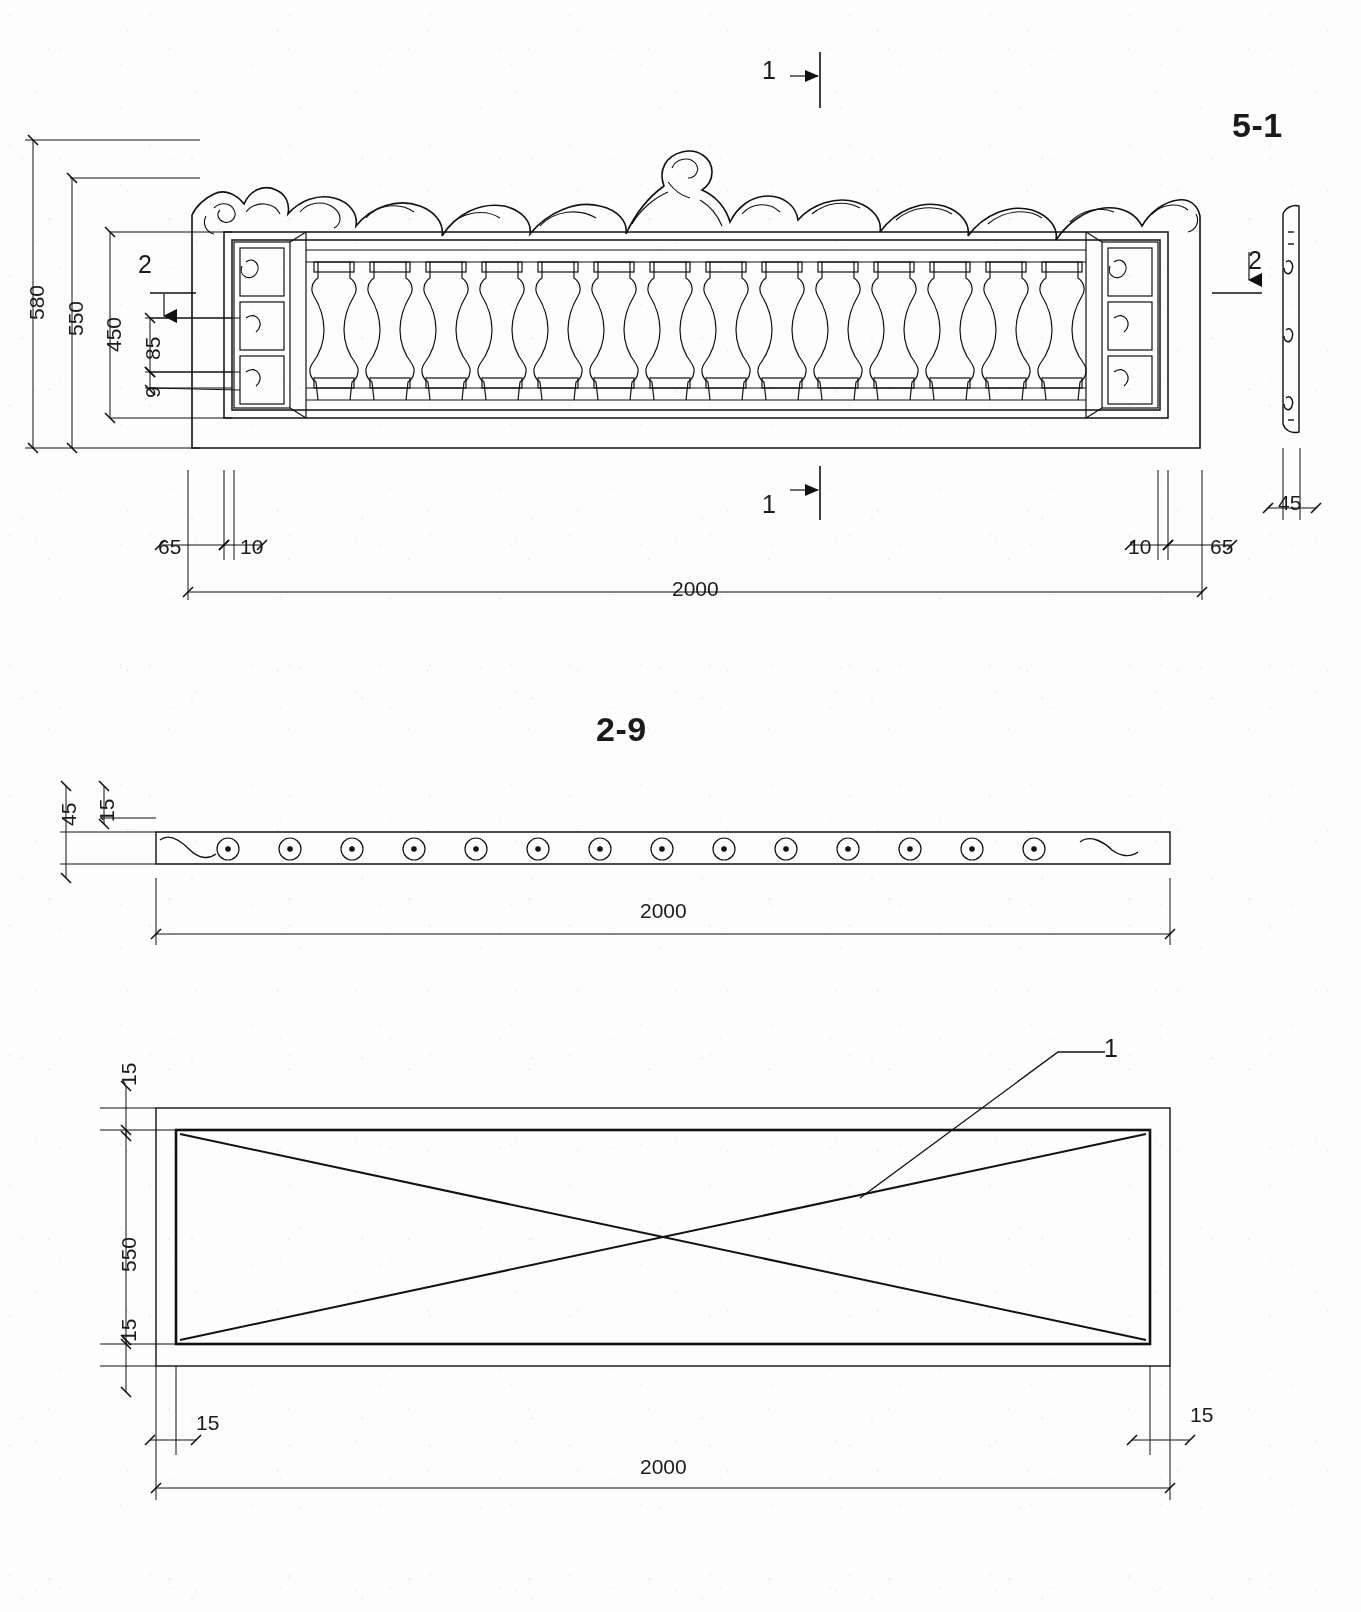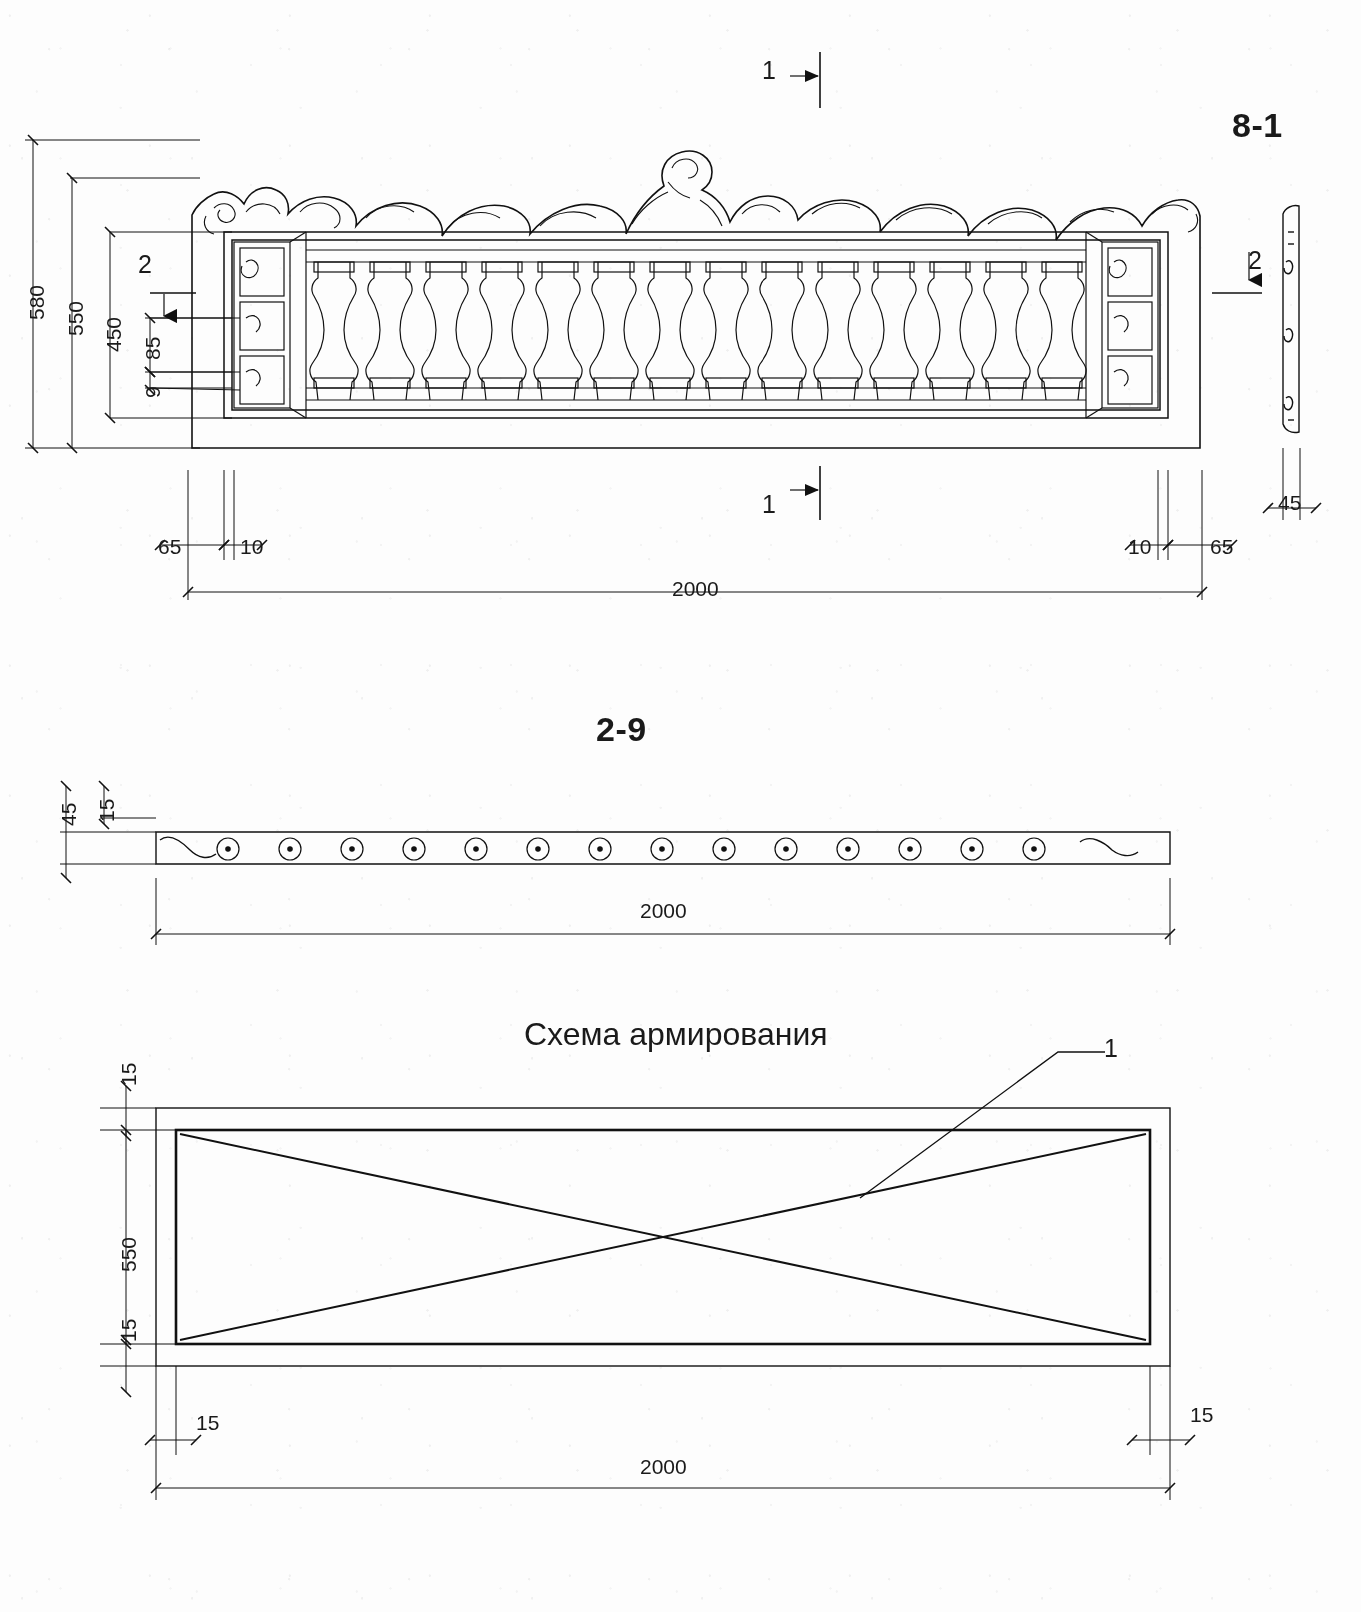--- a/index.html
+++ b/index.html
@@ -405,23 +405,22 @@
       </g>
 
     </g>
   </svg>
 
   <div class="lbl mark" style="left:762px; top:58px;">1</div>
   <div class="lbl mark" style="left:762px; top:492px;">1</div>
   <div class="lbl mark" style="left:138px; top:252px;">2</div>
   <div class="lbl mark" style="left:1248px; top:248px;">2</div>
 
-  <div class="lbl big" style="left:1232px; top:108px;">8-1</div>
+  <div class="lbl big" style="left:1232px; top:108px;">5-1</div>
   <div class="lbl big" style="left:596px; top:712px;">2-9</div>
-  <div class="lbl title" style="left:524px; top:1018px;">Схема армирования</div>
   <div class="lbl mark" style="left:1104px; top:1036px;">1</div>
 
   <div class="lbl dim rot90" style="left:26px; top:320px;">580</div>
   <div class="lbl dim rot90" style="left:65px; top:336px;">550</div>
   <div class="lbl dim rot90" style="left:103px; top:352px;">450</div>
   <div class="lbl dim rot90" style="left:142px; top:360px;">85</div>
   <div class="lbl dim rot90" style="left:142px; top:398px;">9</div>
 
   <div class="lbl dim" style="left:158px; top:536px;">65</div>
   <div class="lbl dim" style="left:240px; top:536px;">10</div>

